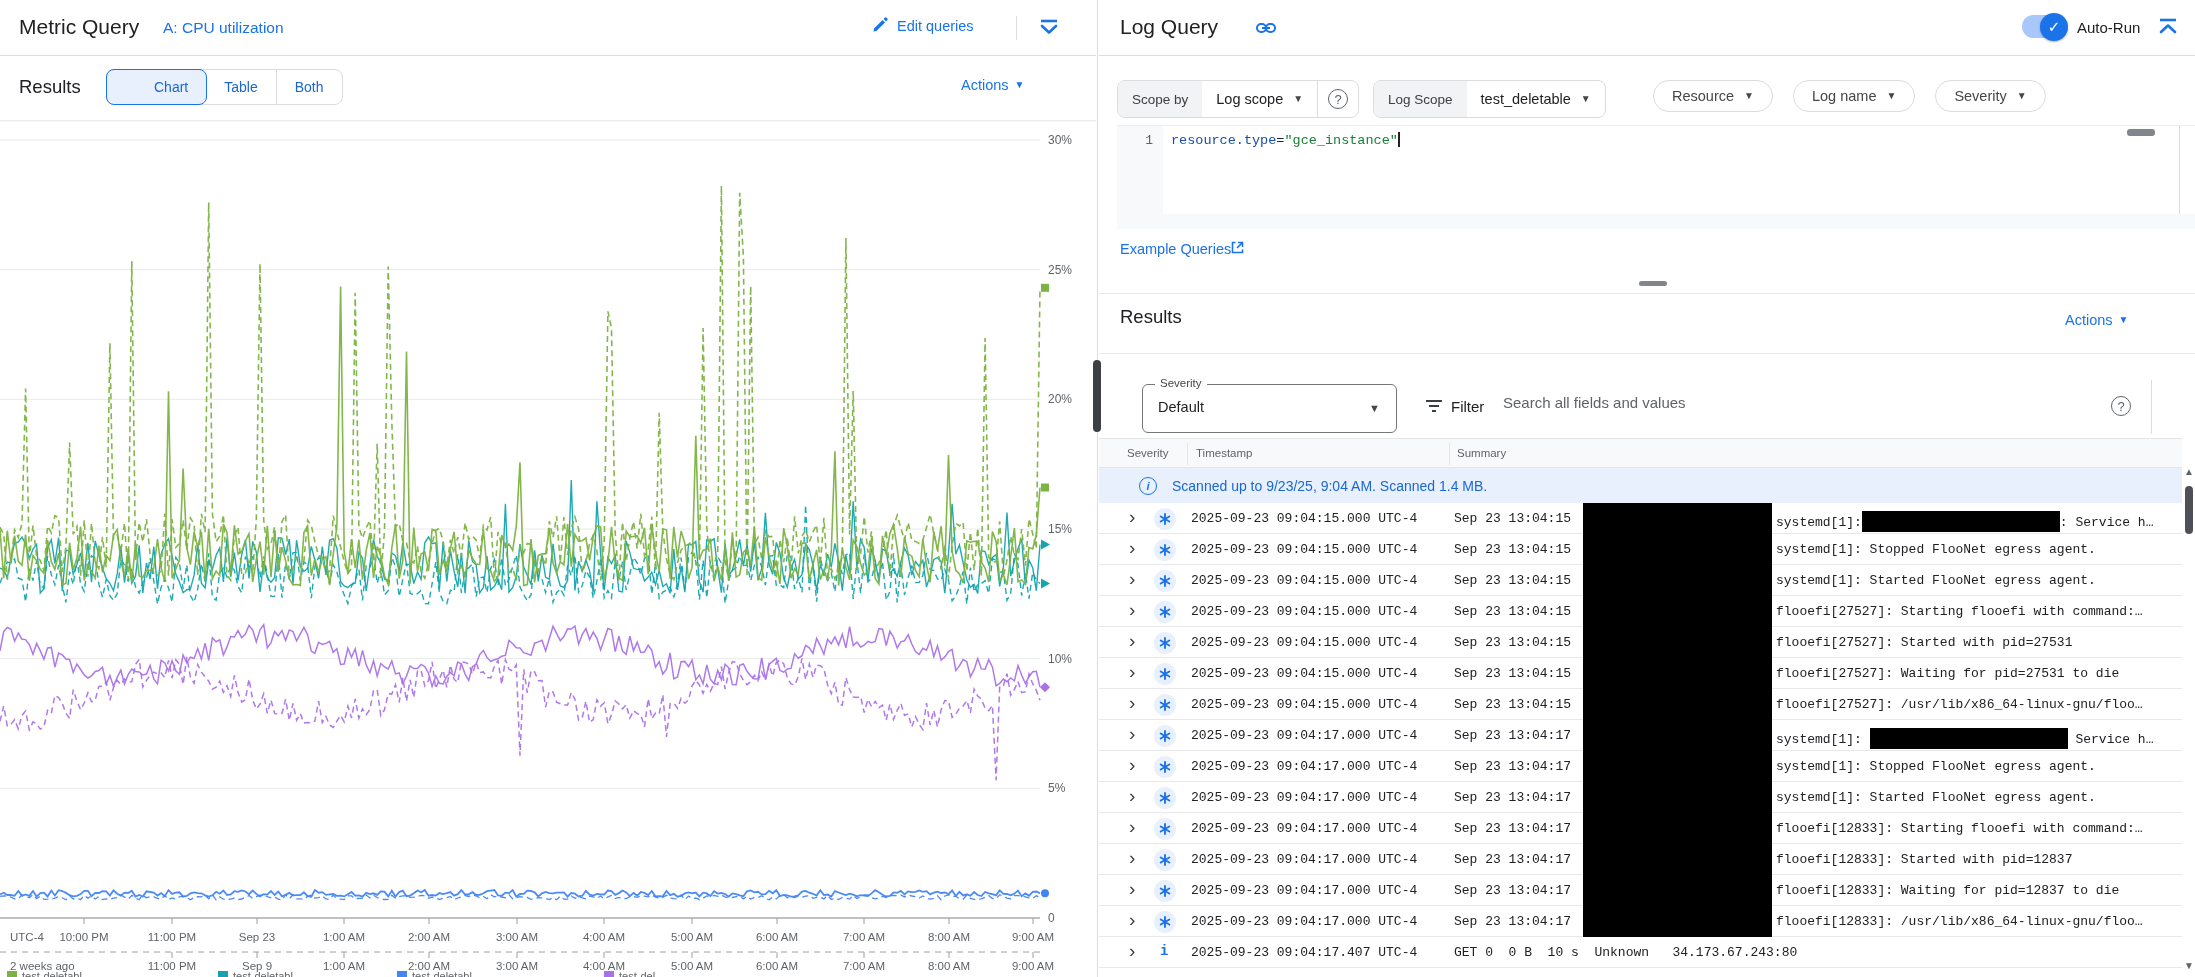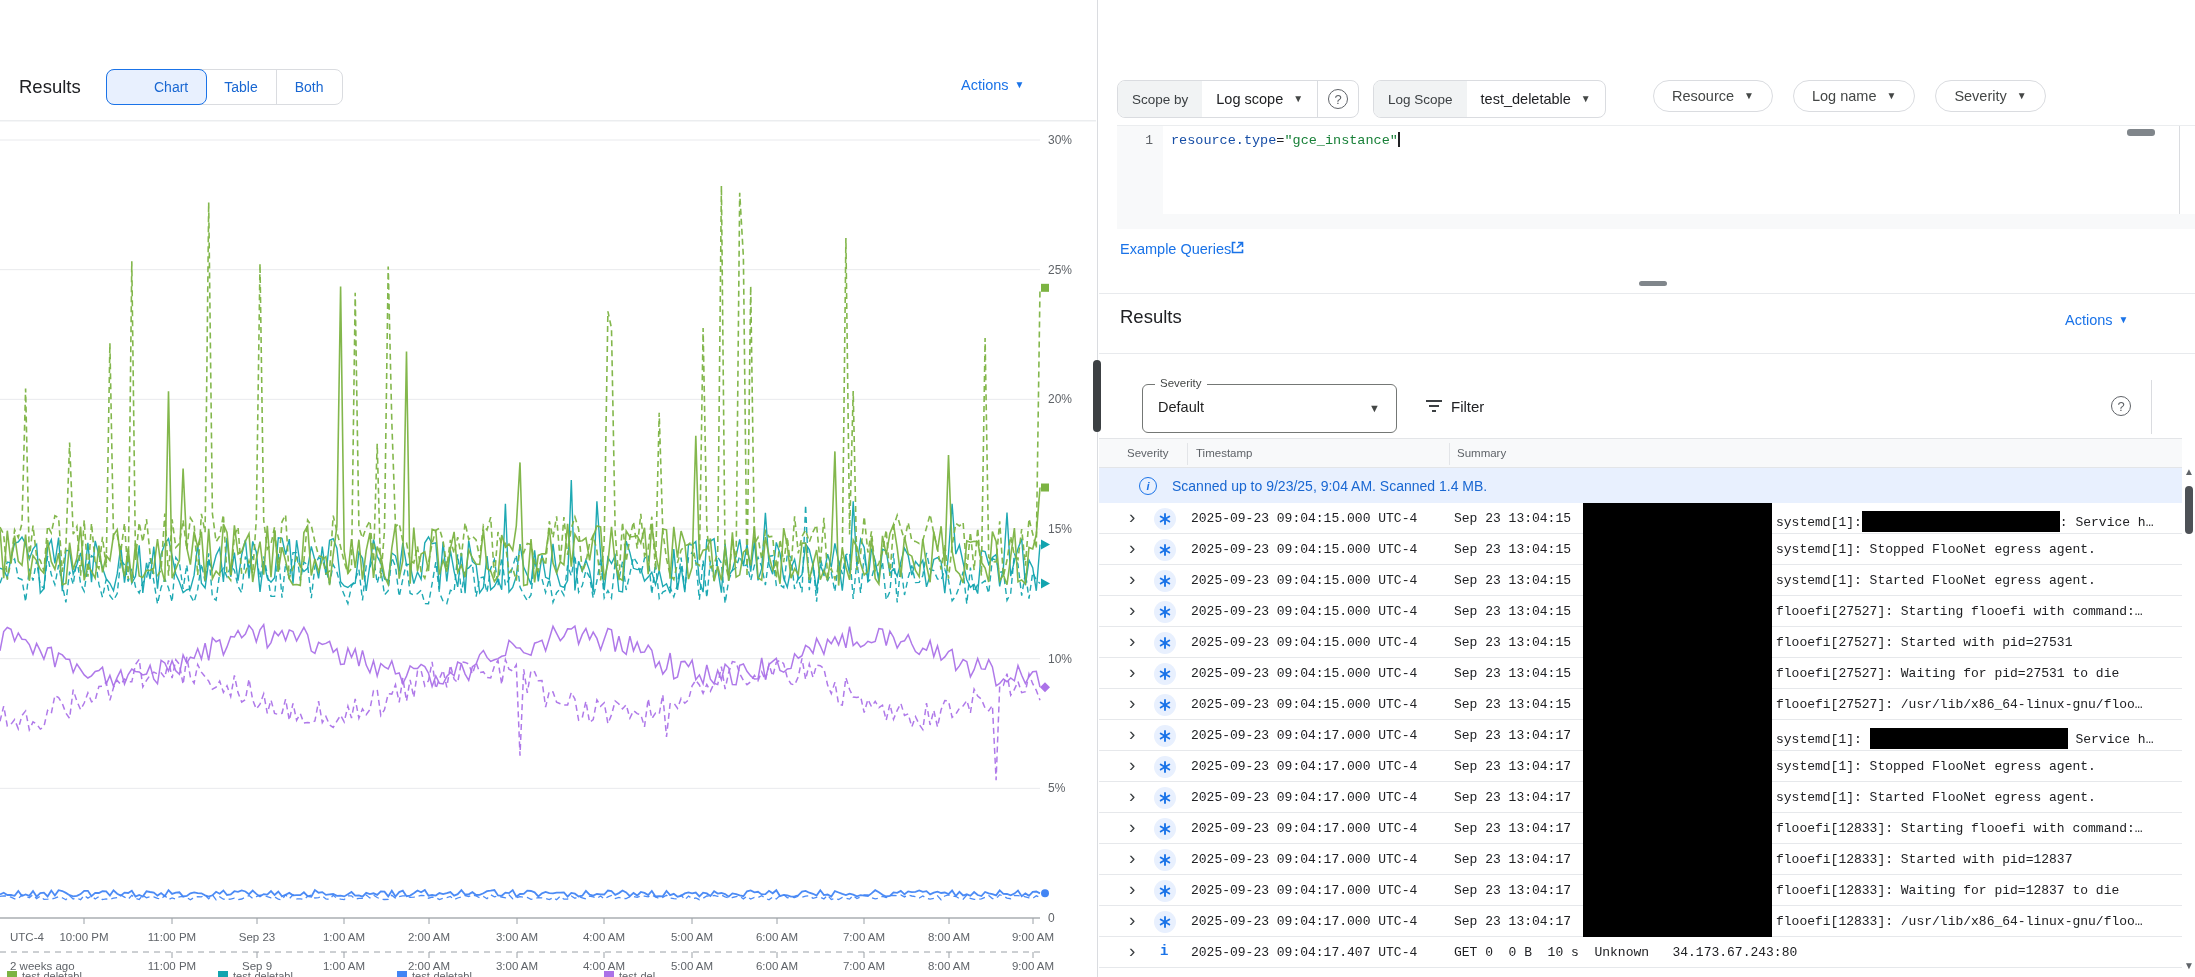--- a/index.html
+++ b/index.html
@@ -112,20 +112,39 @@
   .sb-up { position:absolute; left:1085px; top:466px; font-size:10px; color:#5f6368; cursor:pointer; }
   .sb-thumb { position:absolute; left:1086px; top:486px; width:8px; height:48px; background:#4d5156; border-radius:4px; cursor:pointer; }
   .sb-down { position:absolute; left:1085px; top:960px; font-size:10px; color:#5f6368; cursor:pointer; }
 </style>
 </head>
 <body>
 
 <div class="app">
 
   <div class="lp">
+    <div class="lp-header">
+      <div class="lp-title">Metric Query</div>
+      <div class="query-chip">A: CPU utilization</div>
+      <div class="edit-btn">
+        <span>
+          <svg width="17" height="17" viewBox="0 0 17 17">
+              <path d="M2 12.6 L10.6 4 L13 6.4 L4.4 15 L1.6 15.5 Z M11.6 3 L13 1.6 a1 1 0 0 1 1.4 0 L15.4 2.6 a1 1 0 0 1 0 1.4 L14 5.4 Z" fill="#1a73e8"></path>
+            </svg>
+        </span>
+        <span>Edit queries</span>
+      </div>
+      <div class="hdr-sep"></div>
+      <div class="icon-btn" style="left:1038px;top:18px;">
+        <svg width="22" height="20" viewBox="0 0 22 20">
+            <line x1="3" y1="3" x2="19" y2="3" stroke="#1a73e8" stroke-width="2.6"></line>
+            <path d="M4 8 L11 14.5 L18 8" fill="none" stroke="#1a73e8" stroke-width="2.6" stroke-linecap="round" stroke-linejoin="round"></path>
+          </svg>
+      </div>
+    </div>
 
     <div class="results-row">
       <div class="lp-results-title">Results</div>
       <div class="seg-group">
           <div class="seg active">Chart</div>
           <div class="seg">Table</div>
           <div class="seg">Both</div>
         </div>
       <div class="actions lp-actions">
         <span>Actions</span>
@@ -220,20 +239,42 @@
         <text x="412" y="980" fill="#5f6368" font-size="11">test-deletabl…</text>
         <rect x="604" y="971" width="10" height="10" fill="#ab72e8"></rect>
         <text x="619" y="980" fill="#5f6368" font-size="11">test-del…</text>
       </svg>
   </div>
 
   <div class="panel-divider"></div>
   <div class="drag-handle"></div>
 
   <div class="rp">
+    <div class="rp-header">
+      <div class="rp-title">Log Query</div>
+      <div class="link-icon">
+        <svg width="20" height="16" viewBox="0 0 20 16">
+            <rect x="1" y="4" width="9" height="8" rx="4" fill="none" stroke="#1a73e8" stroke-width="2"></rect>
+            <rect x="10" y="4" width="9" height="8" rx="4" fill="none" stroke="#1a73e8" stroke-width="2"></rect>
+            <line x1="6" y1="8" x2="14" y2="8" stroke="#1a73e8" stroke-width="2"></line>
+          </svg>
+      </div>
+      <div class="toggle">
+        <div class="knob">
+            <span>✓</span>
+          </div>
+      </div>
+      <div class="autorun-label">Auto-Run</div>
+      <div class="icon-btn rp-collapse">
+        <svg width="22" height="20" viewBox="0 0 22 20">
+            <line x1="3" y1="3" x2="19" y2="3" stroke="#1a73e8" stroke-width="2.6"></line>
+            <path d="M4 15 L11 8.5 L18 15" fill="none" stroke="#1a73e8" stroke-width="2.6" stroke-linecap="round" stroke-linejoin="round"></path>
+          </svg>
+      </div>
+    </div>
 
     <div class="scope-row">
       <div class="grp" style="left:18px;">
         <div class="chip">Scope by</div>
         <div class="dd">
           <span>Log scope</span>
           <span class="caret">▼</span>
         </div>
         <div class="help-cell">
             <div class="qmark">?</div>
@@ -299,20 +340,21 @@
     <div class="filter-icon">
       <svg width="18" height="14" viewBox="0 0 18 14">
           <g stroke="#3c4043" stroke-width="2">
             <line x1="1" y1="2" x2="17" y2="2"></line>
             <line x1="4" y1="7" x2="14" y2="7"></line>
             <line x1="7" y1="12" x2="11" y2="12"></line>
           </g>
         </svg>
     </div>
     <div class="filter-label">Filter</div>
+    <input class="search-input" placeholder="Search all fields and values" style="">
     <div class="rp-help">
         <div class="qmark">?</div>
       </div>
     <div class="vsep2"></div>
 
     <div class="log-head">
       <span style="left:28px;">Severity</span>
       <div class="col-sep" style="left:88px;"></div>
       <span style="left:97px;">Timestamp</span>
       <div class="col-sep" style="left:350px;"></div>

